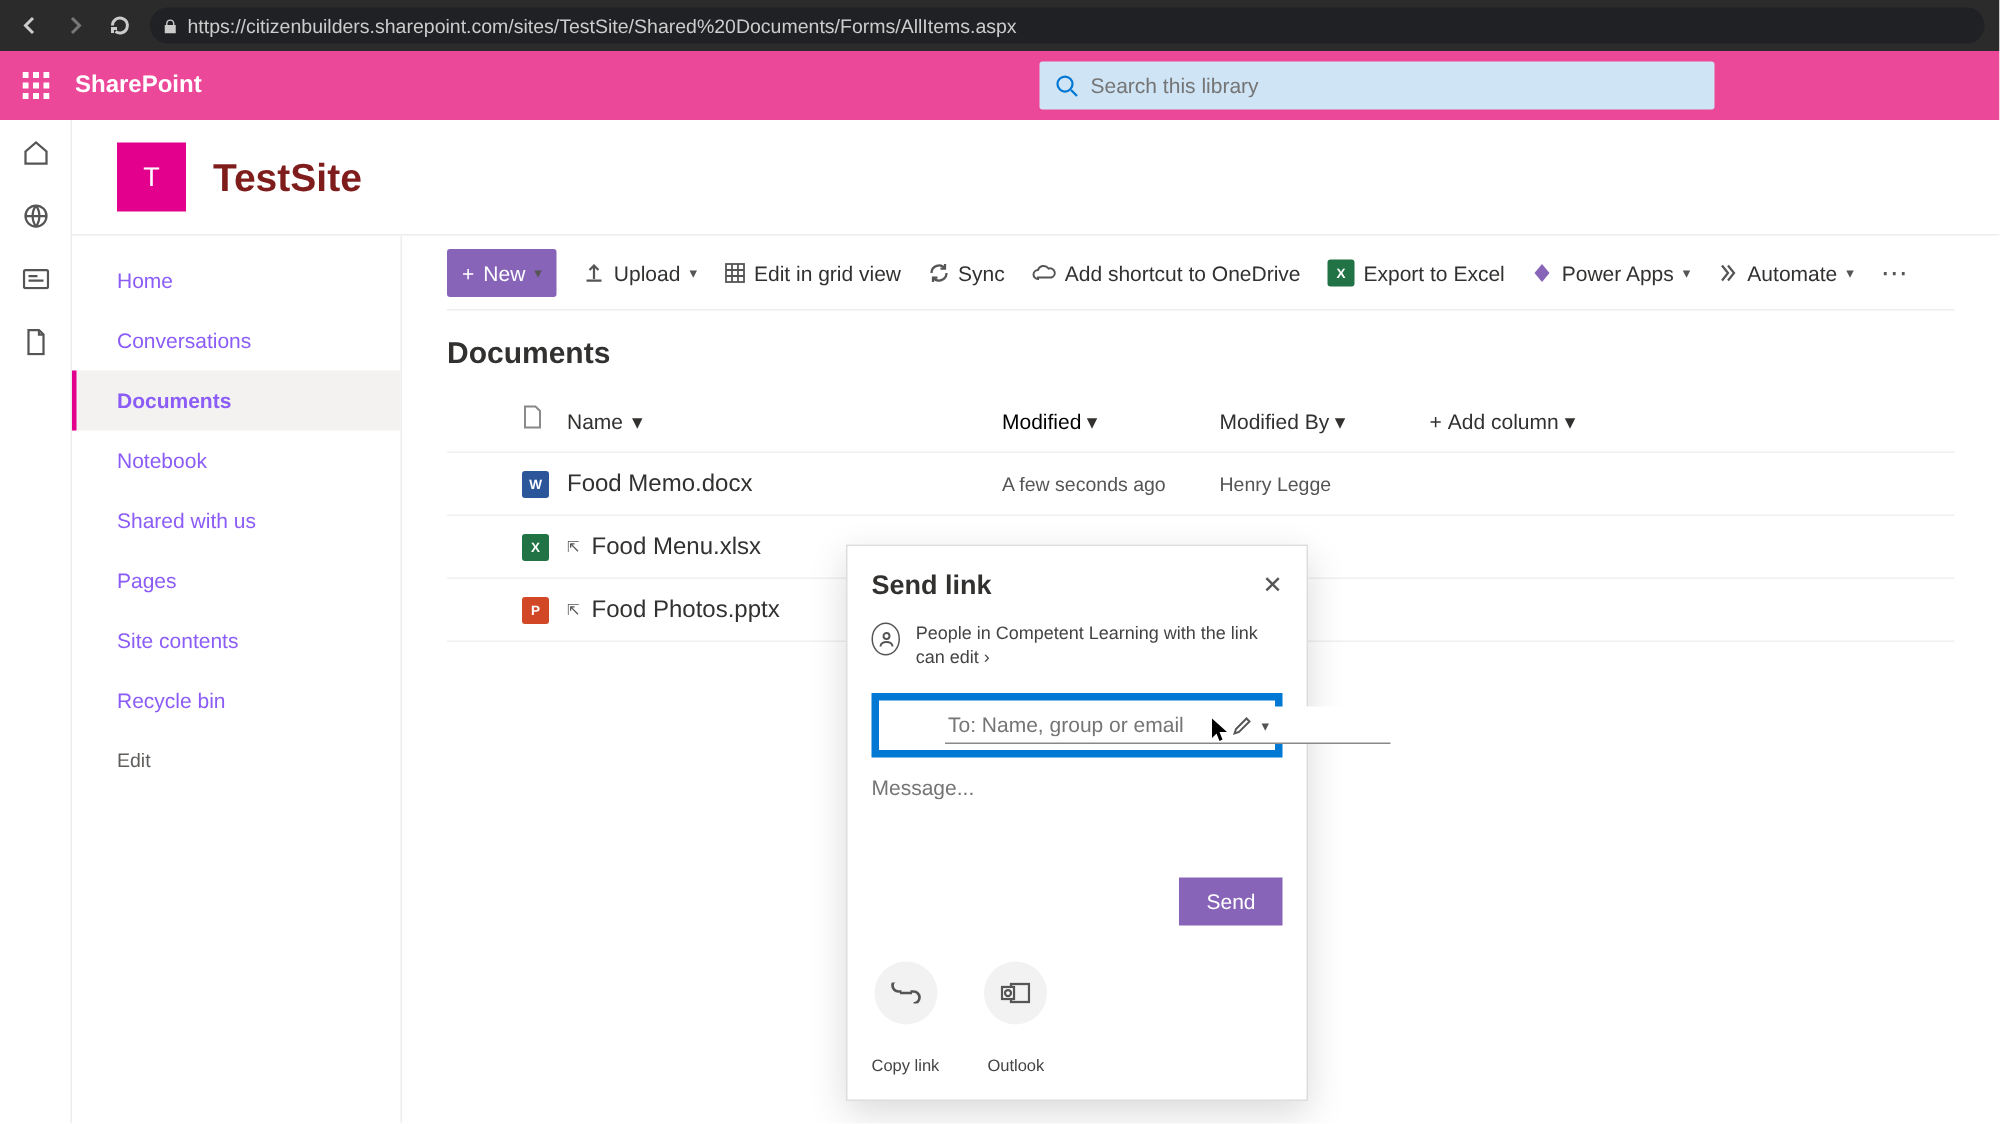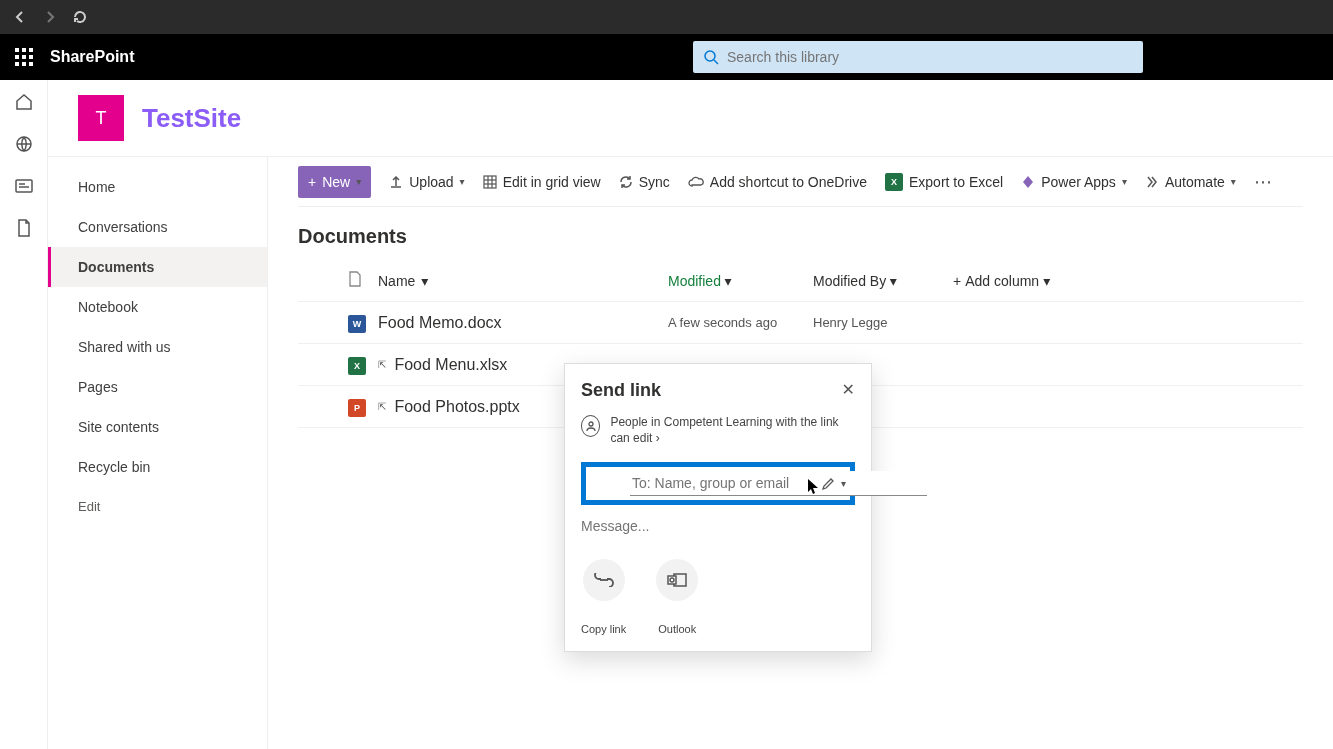--- a/index.html
+++ b/index.html
@@ -4,39 +4,39 @@
 <style>
   * { box-sizing: border-box; margin: 0; padding: 0; font-family: "Segoe UI", Arial, sans-serif; }
   body { background: #fff; color: #323130; width: 1333px; height: 749px; overflow: hidden;}
   
   .browser-bar { height: 34px; background: #2b2b2b; display: flex; align-items: center; padding: 0 10px; gap: 10px; }
   .browser-btn { width: 20px; height: 20px; display:flex; align-items:center; justify-content:center; color: #ccc; font-size: 16px; }
   .url-box { flex: 1; display: flex; align-items: center; background:#202124; border-radius:14px; height:24px; padding:0 8px; color:#ccc; font-size:13px; gap:6px;}
   .url-box svg { flex:none; }
   .url-text { white-space:nowrap; overflow:hidden; }
   
-  .suite-header { height: 46px; background: #000000; display:flex; align-items:center; color:#fff; }
+  .suite-header { height: 46px; background: #ec4899; display:flex; align-items:center; color:#fff; }
   .waffle { width:48px; display:flex; align-items:center; justify-content:center;}
   .brand { font-size:16px; font-weight:600; padding-left:2px;}
   .header-spacer { flex:1; }
   .search-box { width:450px; height:32px; background:#cfe4f5; border-radius:2px; display:flex; align-items:center; padding:0 10px; gap:8px; margin-right:190px;}
   .search-box input { background:transparent; border:none; outline:none; flex:1; font-size:14px; color:#333;}
   
   .app-body { display:flex; height: calc(749px - 34px - 46px); }
   .rail { width:48px; border-right:1px solid #eee; display:flex; flex-direction:column; align-items:center; padding-top:12px; gap:22px; color:#555;}
   .rail-icon { width:20px; height:20px; display:flex; align-items:center; justify-content:center; }
   
   .content-area { flex:1; display:flex; flex-direction:column; }
   .site-header { height:76px; display:flex; align-items:center; padding-left:30px; gap:18px;}
   .site-logo { width:46px; height:46px; background:#e3008c; color:#fff; display:flex; align-items:center; justify-content:center; font-size:18px;}
-  .site-title { font-size:26px; font-weight:600; color:#8b5cf6;}
+  .site-title { font-size:26px; font-weight:600; color:#7f1d1d;}
   .columns { display:flex; flex:1; border-top:1px solid #eee;}
   
   .site-nav { width:220px; border-right:1px solid #eee; padding-top:10px;}
-  .nav-item { padding:12px 30px; font-size:14px; color:#404040; cursor:pointer;}
+  .nav-item { padding:12px 30px; font-size:14px; color:#8b5cf6; cursor:pointer;}
   .nav-item.active { background:#f3f2f1; font-weight:600; border-left:3px solid #e3008c; padding-left:27px;}
   .nav-item.small { color:#605e5c; font-size:13px;}
   
   .main { flex:1; padding:0 30px; position:relative;}
   .cmdbar { height:50px; display:flex; align-items:center; gap:18px; font-size:14px; color:#323130; border-bottom:1px solid #eee;}
   .new-btn { background:#8764b8; color:#fff; height:32px; display:flex; align-items:center; padding:0 10px; border-radius:2px; gap:6px; font-size:14px;}
   .cmd { display:flex; align-items:center; gap:6px; cursor:pointer;}
   .chev { font-size:10px; color:#555;}
   .page-title { font-size:20px; font-weight:600; margin:18px 0 12px;}
   
@@ -87,20 +87,26 @@
     <svg width="16" height="16" viewBox="0 0 16 16" fill="none" stroke="#777" stroke-width="2">
         <path d="M6 3 L11 8 L6 13"></path>
       </svg>
   </div>
   <div class="browser-btn">
     <svg width="16" height="16" viewBox="0 0 16 16" fill="none" stroke="#ccc" stroke-width="2">
         <path d="M3 8a5 5 0 1 1 2 4"></path>
         <path d="M3 13v-3h3"></path>
       </svg>
   </div>
+  <div class="url-box">
+    <svg width="11" height="11" viewBox="0 0 12 12" fill="#ccc">
+        <path d="M3 5V4a3 3 0 0 1 6 0v1h1v6H2V5h1zm1 0h4V4a2 2 0 0 0-4 0v1z"></path>
+      </svg>
+    <span class="url-text">https://citizenbuilders.sharepoint.com/sites/TestSite/Shared%20Documents/Forms/AllItems.aspx</span>
+  </div>
 </div>
 
 <div class="suite-header">
   <div class="waffle">
     <svg width="18" height="18" viewBox="0 0 18 18" fill="#fff">
         <rect x="0" y="0" width="4" height="4"></rect>
         <rect x="7" y="0" width="4" height="4"></rect>
         <rect x="14" y="0" width="4" height="4"></rect>
         <rect x="0" y="7" width="4" height="4"></rect>
         <rect x="7" y="7" width="4" height="4"></rect>
@@ -236,21 +242,21 @@
         <div class="tbl">
           <div class="tbl-head">
             <div class="col-sel"></div>
             <div class="col-icon"><svg width="14" height="16" viewBox="0 0 14 16" fill="none" stroke="#888" stroke-width="1.3">
                   <path d="M2 1h7l3 3v11H2z"></path>
                 </svg></div>
             <div class="col-name">
                 <span>Name</span> 
                 <span class="chev">▾</span>
               </div>
-            <div class="col-mod"><span style="color:#15803d;">Modified</span> <span class="chev">▾</span></div>
+            <div class="col-mod"><span style="color:#000000;">Modified</span> <span class="chev">▾</span></div>
             <div class="col-by"><span style="color:#323130;">Modified By</span> <span class="chev">▾</span></div>
             <div class="col-add">
                 <span>+</span>
                 <span>Add column</span> 
                 <span class="chev">▾</span>
               </div>
           </div>
           <div id="tbody">
               <div class="tbl-row">
     <div class="col-sel"></div>
@@ -309,20 +315,23 @@
                 </svg>
               <svg width="14" height="14" viewBox="0 0 14 14" fill="none" stroke="#555" stroke-width="1.3" style="margin-left:auto;">
                   <path d="M2 12l1-3 7-7 2 2-7 7z"></path>
                 </svg>
               <span class="chev" style="margin-left:6px;">▾</span>
             </div>
           </div>
           <div class="msg-box">
             <input placeholder="Message..." style="">
           </div>
+          <div class="send-row">
+            <button class="send-btn">Send</button>
+          </div>
           <div class="share-actions">
             <div class="share-act">
               <div class="round">
                 <svg width="20" height="14" viewBox="0 0 20 14" fill="none" stroke="#555" stroke-width="1.8">
                     <path d="M7 7H5a4 4 0 0 1 0-8 M13 7h2a4 4 0 0 1 0 8" transform="translate(0 -1)"></path>
                     <path d="M6 7h8"></path>
                   </svg>
               </div>
               <span>Copy link</span>
             </div>

